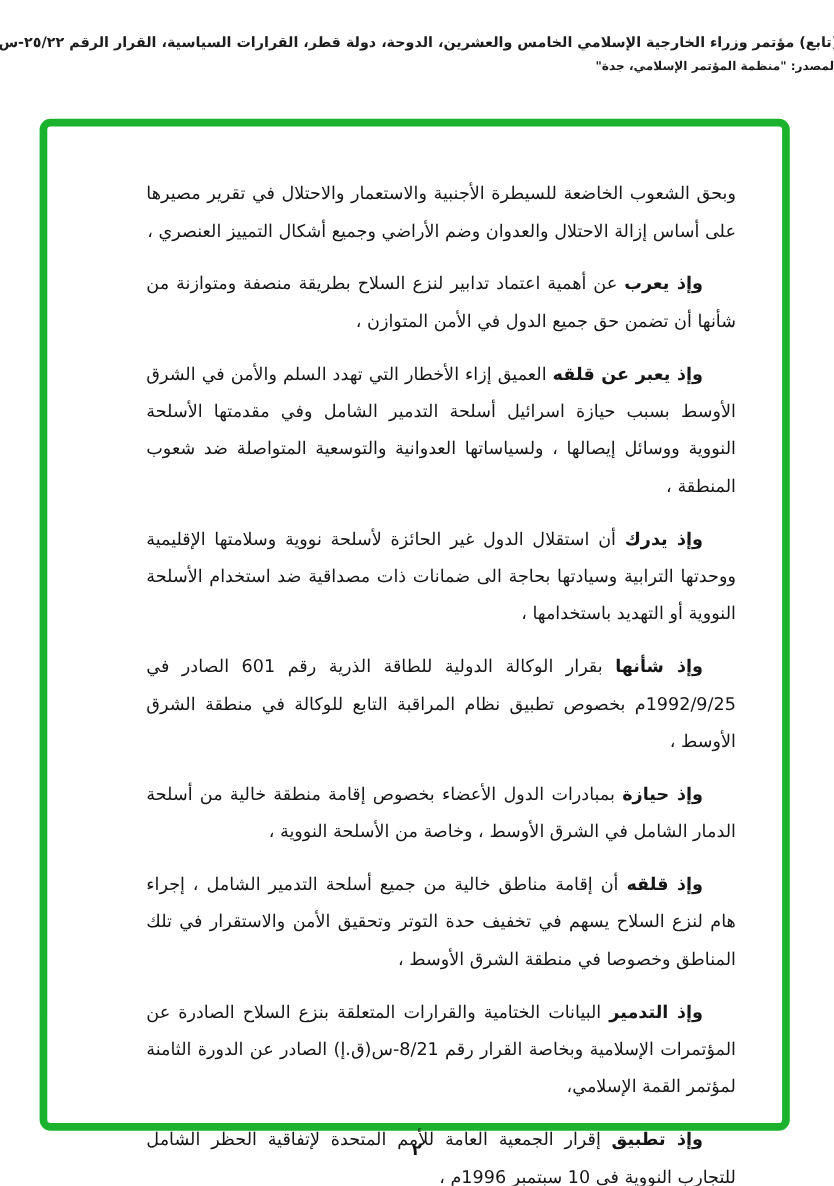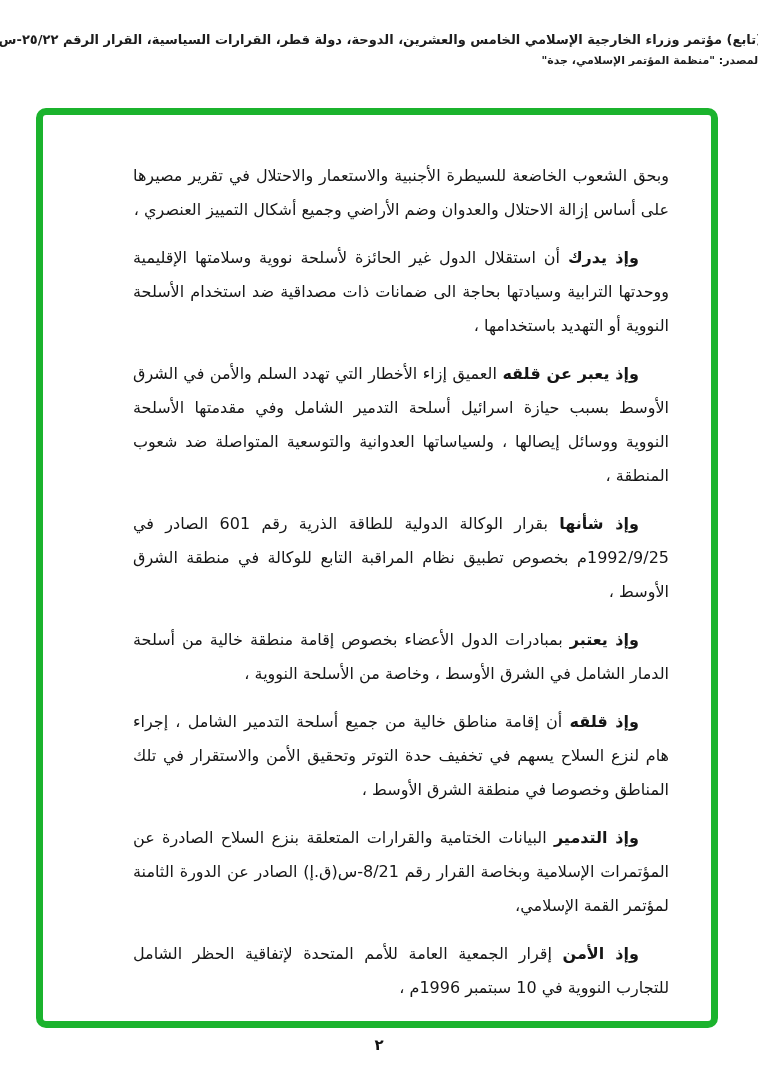--- a/index.html
+++ b/index.html
@@ -85,22 +85,23 @@
 
 <div class="header">
   <div class="header-line1">(تابع) مؤتمر وزراء الخارجية الإسلامي الخامس والعشرين، الدوحة، دولة قطر، القرارات السياسية، القرار الرقم ٢٥/٢٢-س</div>
   <div class="header-line2">المصدر:  "منظمة المؤتمر الإسلامي، جدة"</div>
 </div>
 
 <div class="green-box"></div>
 
 <div class="document-body">
     <p>وبحق الشعوب الخاضعة للسيطرة الأجنبية والاستعمار والاحتلال في تقرير مصيرها على أساس إزالة الاحتلال والعدوان وضم الأراضي وجميع أشكال التمييز العنصري ،</p>
+    <p class="indent"><strong>وإذ يعرب</strong> عن أهمية اعتماد تدابير لنزع السلاح بطريقة منصفة ومتوازنة من شأنها أن تضمن حق جميع الدول في الأمن المتوازن ،</p>
+    <p class="indent"><strong>وإذ يعبر عن قلقه</strong> العميق إزاء الأخطار التي تهدد السلم والأمن في الشرق الأوسط بسبب حيازة اسرائيل أسلحة التدمير الشامل وفي مقدمتها الأسلحة النووية ووسائل إيصالها ، ولسياساتها العدوانية والتوسعية المتواصلة ضد شعوب المنطقة ،</p>
     <p class="indent"><strong>وإذ يدرك</strong> أن استقلال الدول غير الحائزة لأسلحة نووية وسلامتها الإقليمية ووحدتها الترابية وسيادتها بحاجة الى ضمانات ذات مصداقية ضد استخدام الأسلحة النووية أو التهديد باستخدامها ،</p>
-    <p class="indent"><strong>وإذ يعبر عن قلقه</strong> العميق إزاء الأخطار التي تهدد السلم والأمن في الشرق الأوسط بسبب حيازة اسرائيل أسلحة التدمير الشامل وفي مقدمتها الأسلحة النووية ووسائل إيصالها ، ولسياساتها العدوانية والتوسعية المتواصلة ضد شعوب المنطقة ،</p>
     <p class="indent"><strong>وإذ شأنها</strong> بقرار الوكالة الدولية للطاقة الذرية رقم 601 الصادر في 1992/9/25م بخصوص تطبيق نظام المراقبة التابع للوكالة في منطقة الشرق الأوسط ،</p>
-    <p class="indent"><strong>وإذ يعتبر</strong> بمبادرات الدول الأعضاء بخصوص إقامة منطقة خالية من أسلحة الدمار الشامل في الشرق الأوسط ، وخاصة من الأسلحة النووية ،</p>
+    <p class="indent"><strong>وإذ حيازة</strong> بمبادرات الدول الأعضاء بخصوص إقامة منطقة خالية من أسلحة الدمار الشامل في الشرق الأوسط ، وخاصة من الأسلحة النووية ،</p>
     <p class="indent"><strong>وإذ قلقه</strong> أن إقامة مناطق خالية من جميع أسلحة التدمير الشامل ، إجراء هام لنزع السلاح يسهم في تخفيف حدة التوتر وتحقيق الأمن والاستقرار في تلك المناطق وخصوصا في منطقة الشرق الأوسط ،</p>
     <p class="indent"><strong>وإذ التدمير</strong> البيانات الختامية والقرارات المتعلقة بنزع السلاح الصادرة عن المؤتمرات الإسلامية وبخاصة القرار رقم 8/21-س(ق.إ) الصادر عن الدورة الثامنة لمؤتمر القمة الإسلامي،</p>
-    <p class="indent"><strong>وإذ الأمن</strong> إقرار الجمعية العامة للأمم المتحدة لإتفاقية الحظر الشامل للتجارب النووية في 10 سبتمبر 1996م ،</p>
+    <p class="indent"><strong>وإذ تطبيق</strong> إقرار الجمعية العامة للأمم المتحدة لإتفاقية الحظر الشامل للتجارب النووية في 10 سبتمبر 1996م ،</p>
   </div>
 
 <div class="page-number">٢</div>
 
 </body></html>

